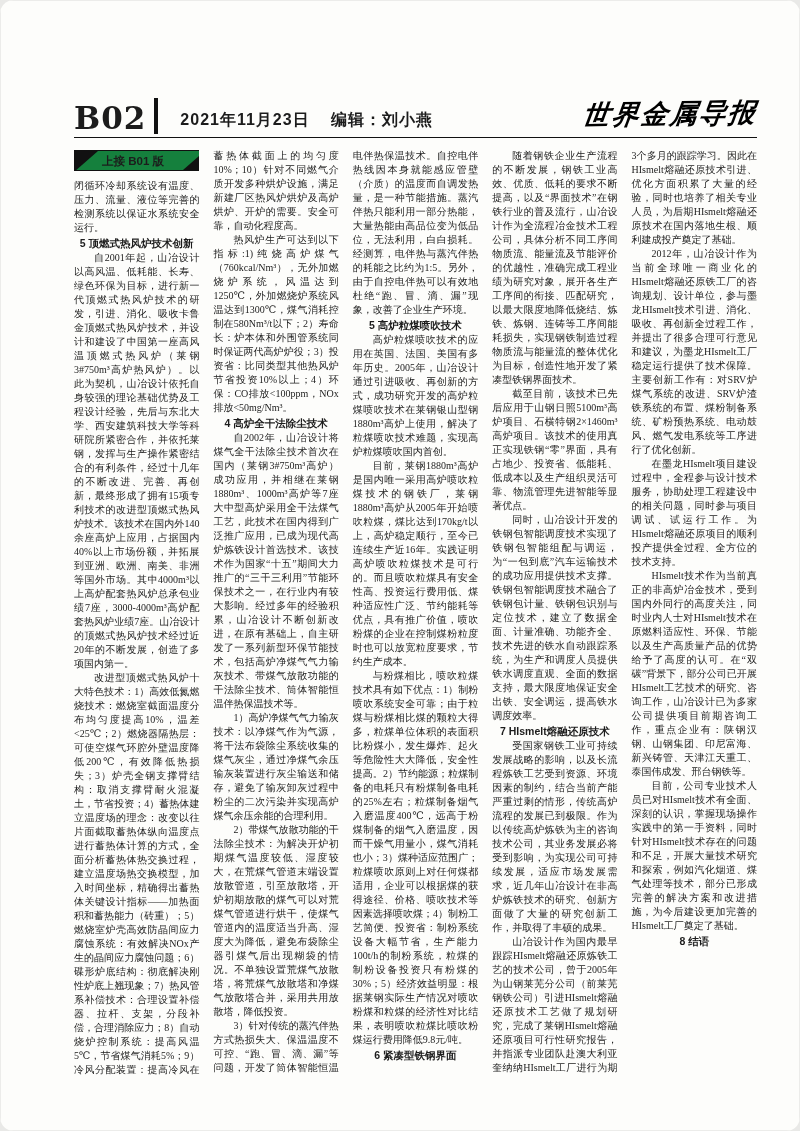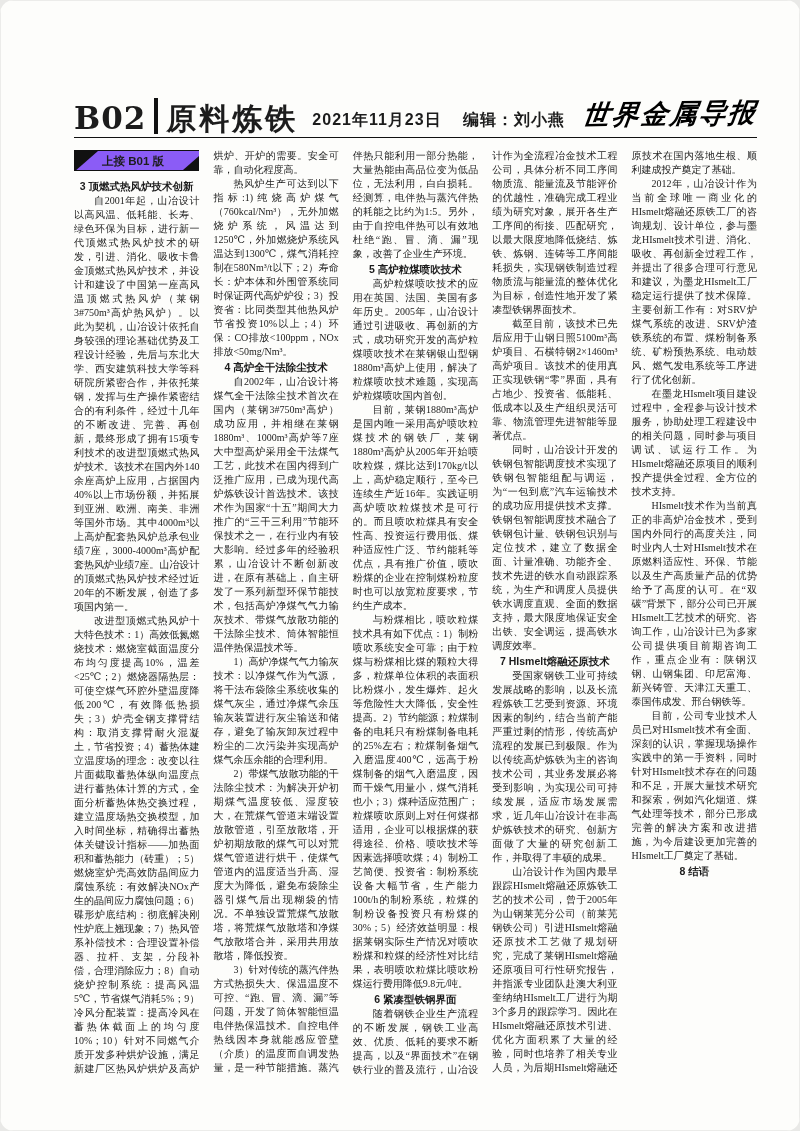--- a/index.html
+++ b/index.html
@@ -54,21 +54,21 @@
   }
   .cont-banner{
     position:relative;
     break-inside:avoid;
     height:21px;line-height:21px;
     border-top:1px solid #111;border-bottom:1px solid #111;
     margin:1px 0 8px 0;
     font-family:"Liberation Sans","DejaVu Sans",sans-serif;
     font-size:11.5px;font-weight:bold;
     padding-left:28px;box-sizing:border-box;
-    background:#8b5cf6;
+    background:#15803d;
     overflow:hidden;
   }
   .cont-banner .tri-left{
     position:absolute;left:0;top:0;width:0;height:0;
     border-top:21px solid #111;border-right:24px solid transparent;
   }
   .cont-banner .tri-right{
     position:absolute;right:0;bottom:0;width:0;height:0;
     border-bottom:14px solid #111;border-left:16px solid transparent;
   }
@@ -84,37 +84,37 @@
 </style>
 </head>
 <body>
 
 <div class="page">
   <div class="edge"></div>
 
   <div class="hdr">
     <div class="page-no">B02</div>
     <div class="hdr-bar"></div>
-    <div class="section-title">原料炼铁</div>
     <div class="hdr-meta">
       <span>2021年11月23日</span>
       <span class="editor">编辑：刘小燕</span>
     </div>
     <div class="masthead">世界金属导报</div>
   </div>
   <div class="hdr-rule"></div>
 
   <div class="article">
     <div class="cont-banner">
       <span class="tri-left"></span>
       <span>上接 B01 版</span>
       <span class="tri-right"></span>
     </div>
 
-      <div class="sec-heading">3 顶燃式热风炉技术创新</div>
+  <div class="para no-indent">闭循环冷却系统设有温度、压力、流量、液位等完善的检测系统以保证水系统安全运行。</div>
+      <div class="sec-heading">5 顶燃式热风炉技术创新</div>
       <div class="para">自2001年起，山冶设计以高风温、低耗能、长寿、绿色环保为目标，进行新一代顶燃式热风炉技术的研发，引进、消化、吸收卡鲁金顶燃式热风炉技术，并设计和建设了中国第一座高风温顶燃式热风炉（莱钢3#750m³高炉热风炉）。以此为契机，山冶设计依托自身较强的理论基础优势及工程设计经验，先后与东北大学、西安建筑科技大学等科研院所紧密合作，并依托莱钢，发挥与生产操作紧密结合的有利条件，经过十几年的不断改进、完善、再创新，最终形成了拥有15项专利技术的改进型顶燃式热风炉技术。该技术在国内外140余座高炉上应用，占据国内40%以上市场份额，并拓展到亚洲、欧洲、南美、非洲等国外市场。其中4000m³以上高炉配套热风炉总承包业绩7座，3000-4000m³高炉配套热风炉业绩7座。山冶设计的顶燃式热风炉技术经过近20年的不断发展，创造了多项国内第一。</div>
       <div class="para">改进型顶燃式热风炉十大特色技术：1）高效低氮燃烧技术：燃烧室截面温度分布均匀度提高10%，温差&lt;25℃；2）燃烧器隔热层：可使空煤气环腔外壁温度降低200℃，有效降低热损失；3）炉壳全钢支撑臂结构：取消支撑臂耐火混凝土，节省投资；4）蓄热体建立温度场的理念：改变以往片面截取蓄热体纵向温度点进行蓄热体计算的方式，全面分析蓄热体热交换过程，建立温度场热交换模型，加入时间坐标，精确得出蓄热体关键设计指标——加热面积和蓄热能力（砖重）；5）燃烧室炉壳高效防晶间应力腐蚀系统：有效解决NOx产生的晶间应力腐蚀问题；6）碟形炉底结构：彻底解决刚性炉底上翘现象；7）热风管系补偿技术：合理设置补偿器、拉杆、支架，分段补偿，合理消除应力；8）自动烧炉控制系统：提高风温5℃，节省煤气消耗5%；9）冷风分配装置：提高冷风在蓄热体截面上的均匀度10%；10）针对不同燃气介质开发多种烘炉设施，满足新建厂区热风炉烘炉及高炉烘炉、开炉的需要。安全可靠，自动化程度高。</div>
       <div class="para">热风炉生产可达到以下指标:1)纯烧高炉煤气（760kcal/Nm³），无外加燃烧炉系统，风温达到1250℃，外加燃烧炉系统风温达到1300℃，煤气消耗控制在580Nm³/t以下；2）寿命长：炉本体和外围管系统同时保证两代高炉炉役；3）投资省：比同类型其他热风炉节省投资10%以上；4）环保：CO排放&lt;100ppm，NOx排放&lt;50mg/Nm³。</div>
       <div class="sec-heading">4 高炉全干法除尘技术</div>
       <div class="para">自2002年，山冶设计将煤气全干法除尘技术首次在国内（莱钢3#750m³高炉）成功应用，并相继在莱钢1880m³、1000m³高炉等7座大中型高炉采用全干法煤气工艺，此技术在国内得到广泛推广应用，已成为现代高炉炼铁设计首选技术。该技术作为国家“十五”期间大力推广的“三干三利用”节能环保技术之一，在行业内有较大影响。经过多年的经验积累，山冶设计不断创新改进，在原有基础上，自主研发了一系列新型环保节能技术，包括高炉净煤气气力输灰技术、带煤气放散功能的干法除尘技术、筒体智能恒温伴热保温技术等。</div>
       <div class="para">1）高炉净煤气气力输灰技术：以净煤气作为气源，将干法布袋除尘系统收集的煤气灰尘，通过净煤气余压输灰装置进行灰尘输送和储存，避免了输灰卸灰过程中粉尘的二次污染并实现高炉煤气余压余能的合理利用。</div>
       <div class="para">2）带煤气放散功能的干法除尘技术：为解决开炉初期煤气温度较低、湿度较大，在荒煤气管道末端设置放散管道，引至放散塔，开炉初期放散的煤气可以对荒煤气管道进行烘干，使煤气管道内的温度适当升高、湿度大为降低，避免布袋除尘器引煤气后出现糊袋的情况。不单独设置荒煤气放散塔，将荒煤气放散塔和净煤气放散塔合并，采用共用放散塔，降低投资。</div>
       <div class="para">3）针对传统的蒸汽伴热方式热损失大、保温温度不可控、“跑、冒、滴、漏”等问题，开发了筒体智能恒温电伴热保温技术。自控电伴热线因本身就能感应管壁（介质）的温度而自调发热量，是一种节能措施。蒸汽伴热只能利用一部分热能，大量热能由高品位变为低品位，无法利用，白白损耗。经测算，电伴热与蒸汽伴热的耗能之比约为1:5。另外，由于自控电伴热可以有效地杜绝“跑、冒、滴、漏”现象，改善了企业生产环境。</div>
       <div class="sec-heading">5 高炉粒煤喷吹技术</div>
       <div class="para">高炉粒煤喷吹技术的应用在英国、法国、美国有多年历史。2005年，山冶设计通过引进吸收、再创新的方式，成功研究开发的高炉粒煤喷吹技术在莱钢银山型钢1880m³高炉上使用，解决了粒煤喷吹技术难题，实现高炉粒煤喷吹国内首创。</div>

